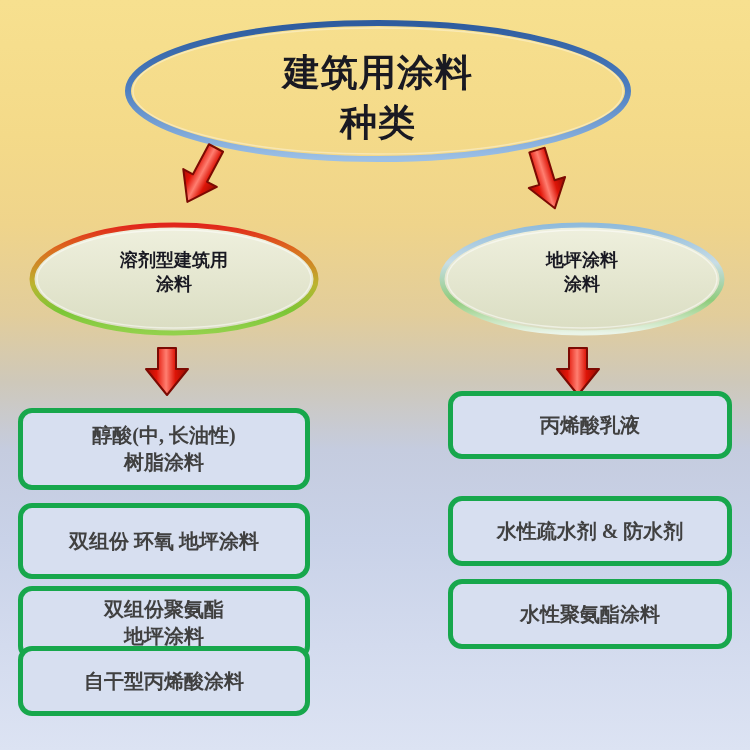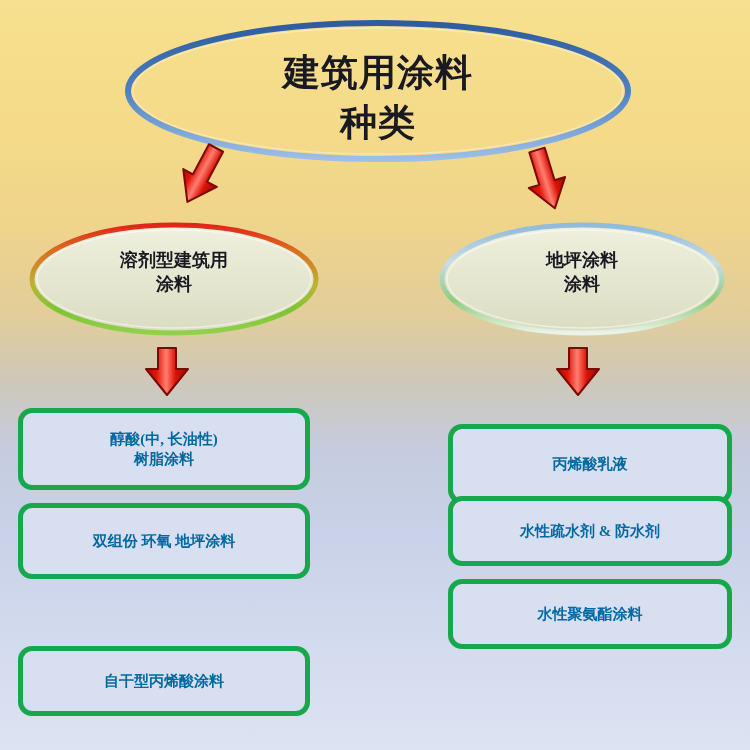--- a/index.html
+++ b/index.html
@@ -34,31 +34,31 @@
   .branch-label.right{left:432px;}
   .box{
     position:absolute;
     box-sizing:border-box;
     border:5px solid #17A74C;
     border-radius:14px;
     background:#D7DFF0;
     display:flex;align-items:center;justify-content:center;
     text-align:center;
     font-weight:700;
-    font-size:15px;line-height:1.35;
-    color:#0369a1;
+    font-size:20px;line-height:1.35;
+    color:#404040;
     white-space:pre-line;
   }
   .col-left{left:18px;width:292px;}
   .col-right{left:448px;width:284px;}
   .lbox1{top:408px;height:82px;}
   .lbox2{top:503px;height:76px;}
   .lbox3{top:586px;height:74px;}
   .lbox4{top:646px;height:70px;}
-  .rbox1{top:424px;height:80px;}
+  .rbox1{top:391px;height:68px;}
   .rbox2{top:496px;height:70px;}
   .rbox3{top:579px;height:70px;}
 </style>
 </head>
 <body>
 
 <div class="stage">
 
   <svg class="layer" width="750" height="750" viewBox="0 0 750 750">
     <defs>
@@ -115,20 +115,24 @@
   <div class="label branch-label right">地坪涂料
 涂料</div>
 
   <div class="box col-left lbox1">
     <span>醇酸(中, 长油性)
 树脂涂料</span>
   </div>
   <div class="box col-left lbox2">
     <span>双组份 环氧 地坪涂料</span>
   </div>
+  <div class="box col-left lbox3">
+    <span>双组份聚氨酯
+地坪涂料</span>
+  </div>
   <div class="box col-left lbox4">
     <span>自干型丙烯酸涂料</span>
   </div>
 
   <div class="box col-right rbox1">
     <span>丙烯酸乳液</span>
   </div>
   <div class="box col-right rbox2">
     <span>水性疏水剂 &amp; 防水剂</span>
   </div>

